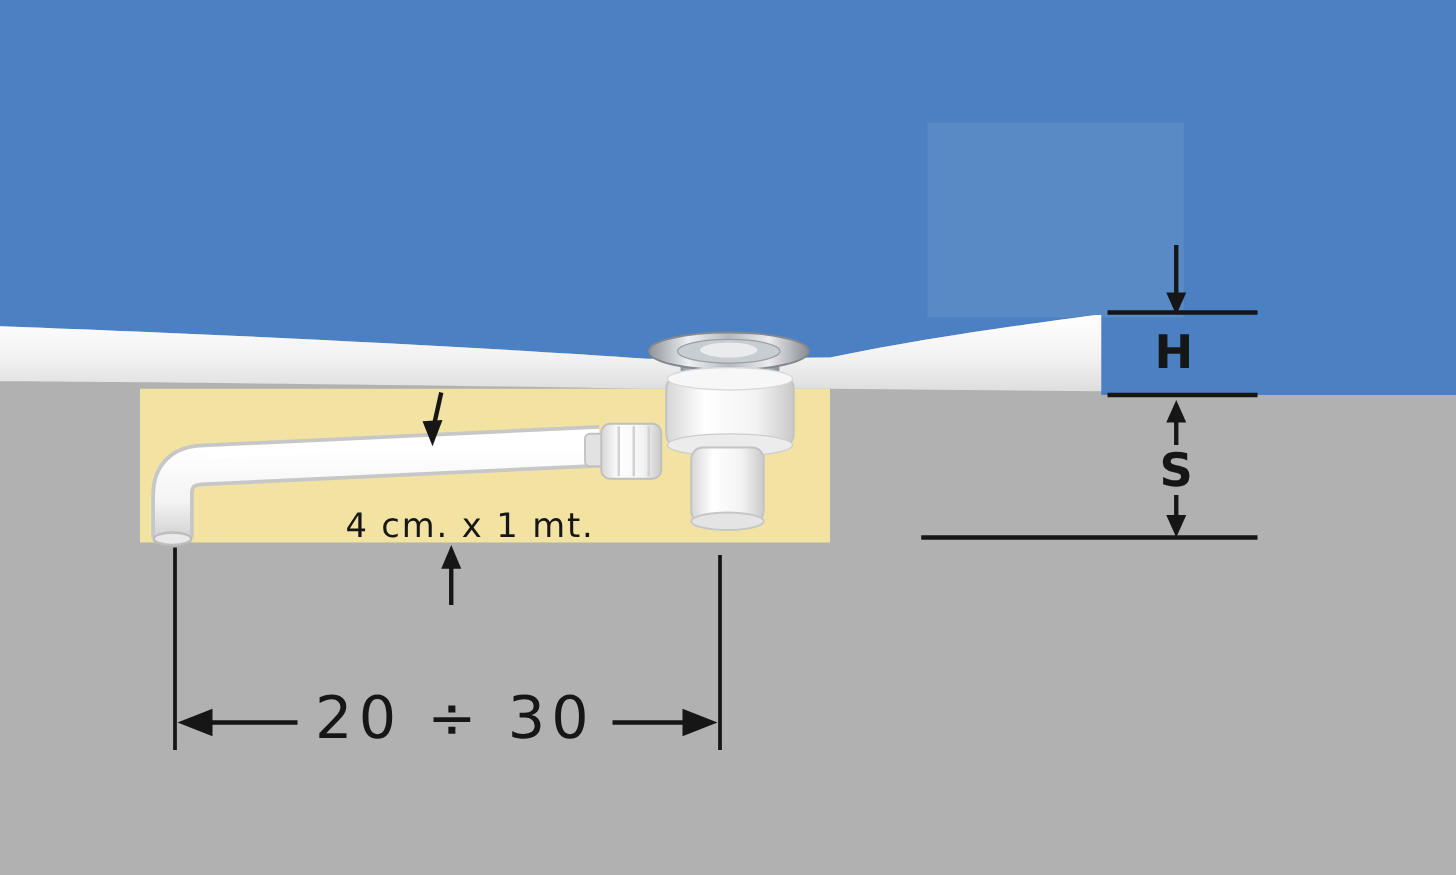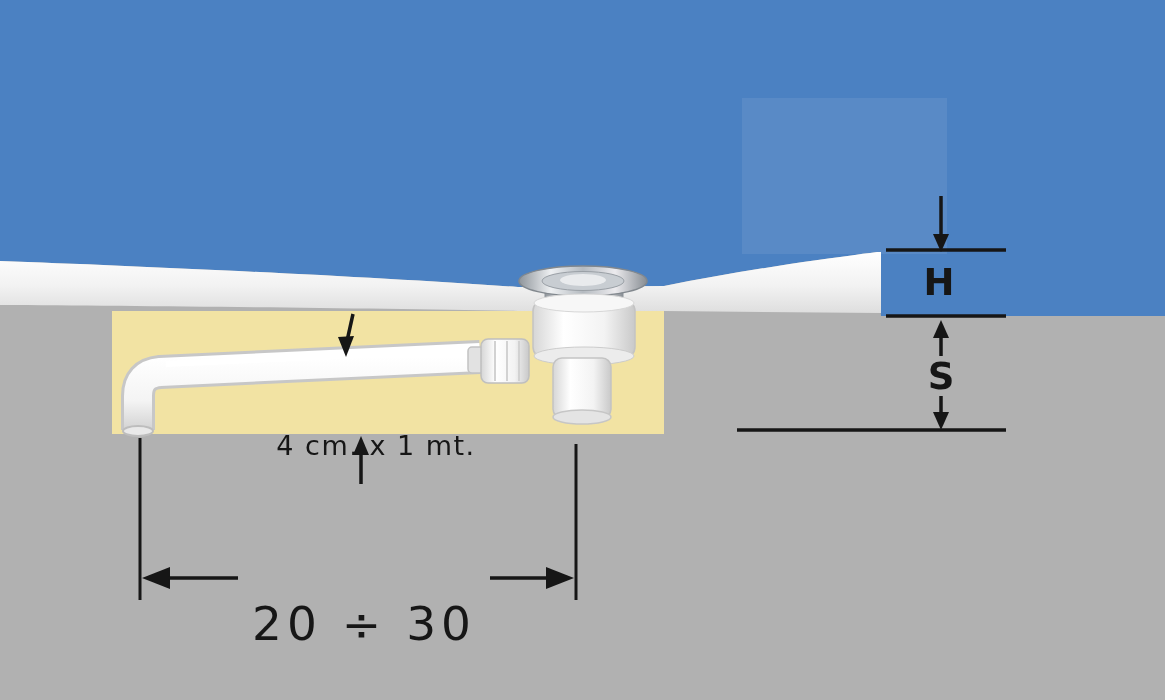--- a/index.html
+++ b/index.html
@@ -26,21 +26,20 @@
     white-space: nowrap;
     user-select: none;
   }
   .label-slope {
     font-size: 27px;
     letter-spacing: 1.5px;
   }
   .label-distance {
     font-size: 47px;
     letter-spacing: 5px;
-    margin-top: 48px;
   }
   .label-h, .label-s {
     font-size: 37px;
     font-weight: bold;
     letter-spacing: 0;
   }
 </style>
 </head>
 <body>
 
@@ -152,21 +151,21 @@
 
     <g>
       <polygon class="ann-fill" points="933,338 949,338 941,320"></polygon>
       <line class="ann-line" x1="941" y1="336" x2="941" y2="356" stroke-width="3.5"></line>
       <line class="ann-line" x1="941" y1="396" x2="941" y2="414" stroke-width="3.5"></line>
       <polygon class="ann-fill" points="933,412 949,412 941,430"></polygon>
       <line class="ann-line" x1="737" y1="430" x2="1006" y2="430" stroke-width="3.5"></line>
     </g>
   </svg>
 
-  <div class="label label-slope" style="left:376px; top:445px;">4 cm. x 1 mt.</div>
+  <div class="label label-slope" style="left:376px; top:421px;">4 cm. x 1 mt.</div>
 
   <div class="label label-distance" style="left:364px; top:575px;">20 ÷ 30</div>
 
   <div class="label label-h" style="left:939px; top:282px;">H</div>
 
   <div class="label label-s" style="left:941px; top:376px;">S</div>
 
 </div>
 
 </body></html>

